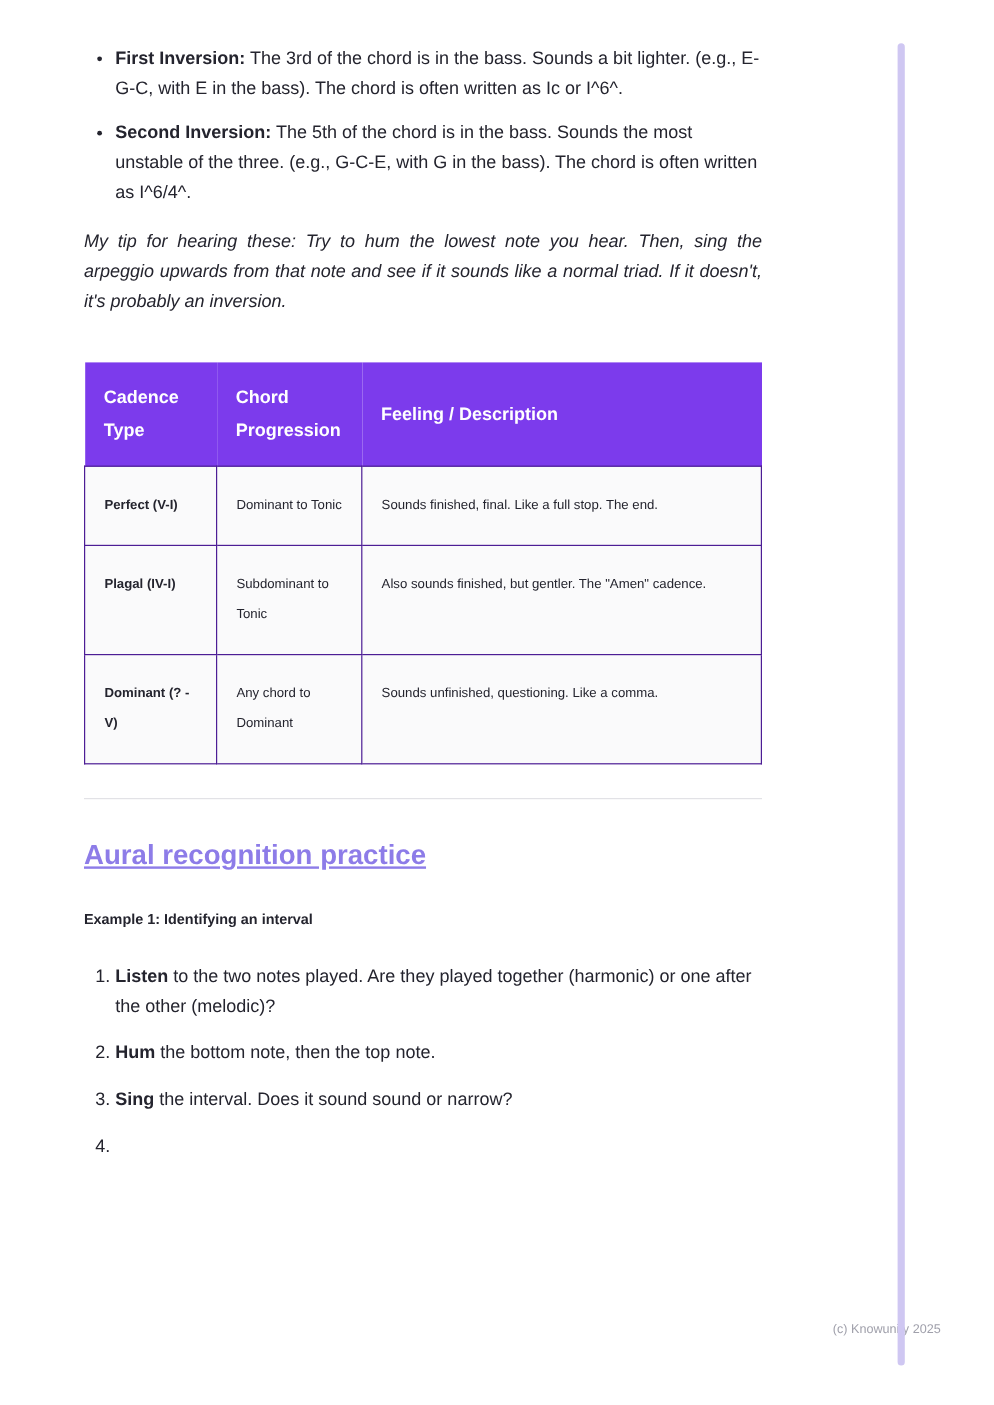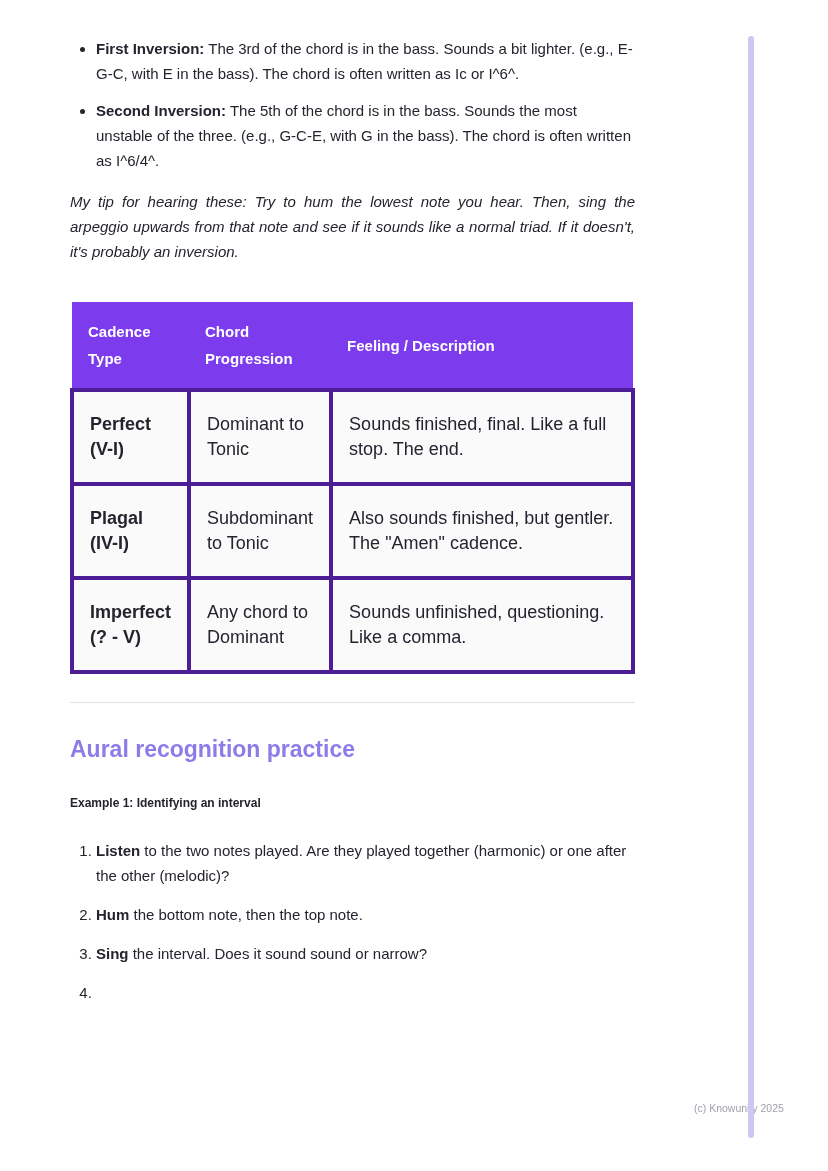--- a/index.html
+++ b/index.html
@@ -48,38 +48,39 @@
     text-align: left;
     vertical-align: middle;
     padding: 16px 16px;
     font-size: 15px;
     line-height: 27px;
   }
   table.cadence th.col-type  { width: 110px; }
   table.cadence th.col-prog  { width: 121px; }
   table.cadence tbody td {
     background: #fafafb;
-    border: 4px solid #4c1d95;
+    border: 1px solid #4c1d95;
     padding: 20px 16px;
     vertical-align: top;
-    font-size: 18px;
+    font-size: 11px;
     line-height: 25px;
   }
   table.cadence td.cell-type { font-weight: bold; }
   hr.divider {
     border: none;
     border-top: 1px solid #e2e2e6;
     margin: 28px 0 0 0;
   }
   h2.section-heading {
     color: #8d7ce8;
     font-size: 23px;
     line-height: 28px;
     font-weight: bold;
     margin: 32px 0 0 0;
+    text-decoration: underline;
   }
   .example-heading {
     font-weight: bold;
     font-size: 12px;
     margin: 28px 0 0 0;
   }
   ol.steps {
     margin: 22px 0 0 0;
     padding-left: 26px;
   }
@@ -134,21 +135,21 @@
         <td class="cell-type">Perfect (V-I)</td>
         <td>Dominant to Tonic</td>
         <td>Sounds finished, final. Like a full stop. The end.</td>
       </tr>
       <tr>
         <td class="cell-type">Plagal (IV-I)</td>
         <td>Subdominant to Tonic</td>
         <td>Also sounds finished, but gentler. The "Amen" cadence.</td>
       </tr>
       <tr>
-        <td class="cell-type">Imperfect (? - V)</td>
+        <td class="cell-type">Dominant (? - V)</td>
         <td>Any chord to Dominant</td>
         <td>Sounds unfinished, questioning. Like a comma.</td>
       </tr>
     </tbody>
   </table>
 
   <hr class="divider">
 
   <h2 class="section-heading">Aural recognition practice</h2>
 

